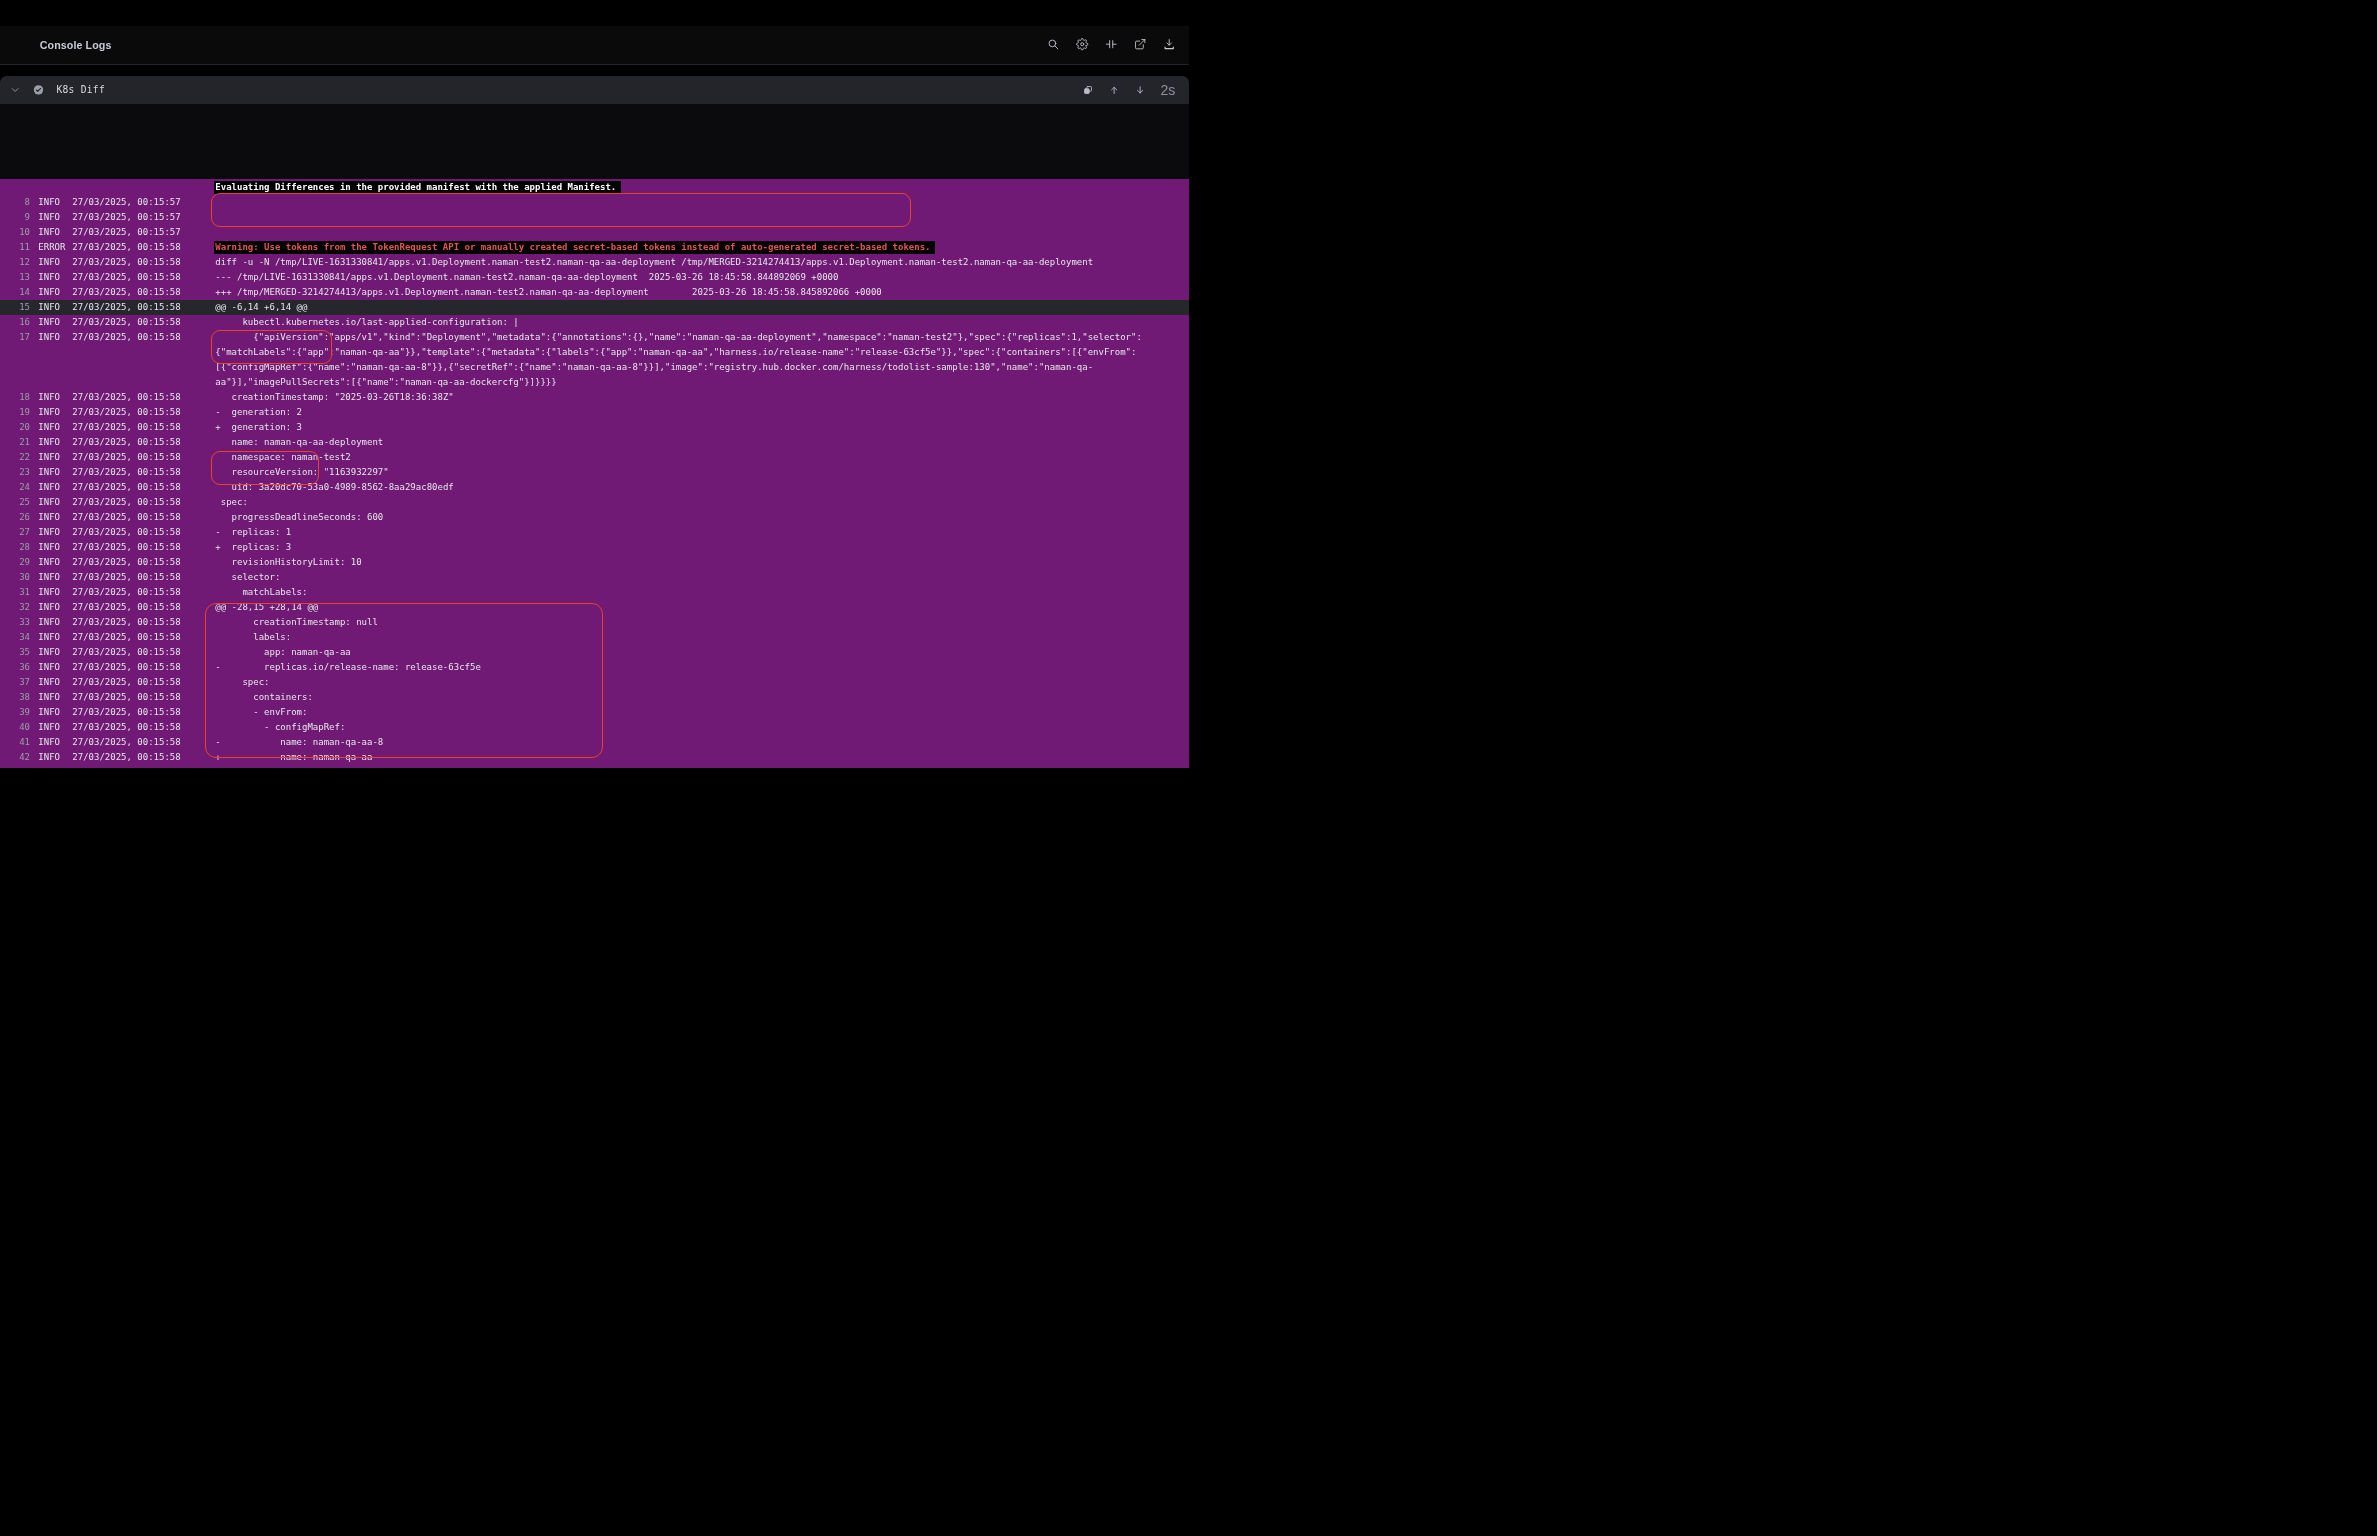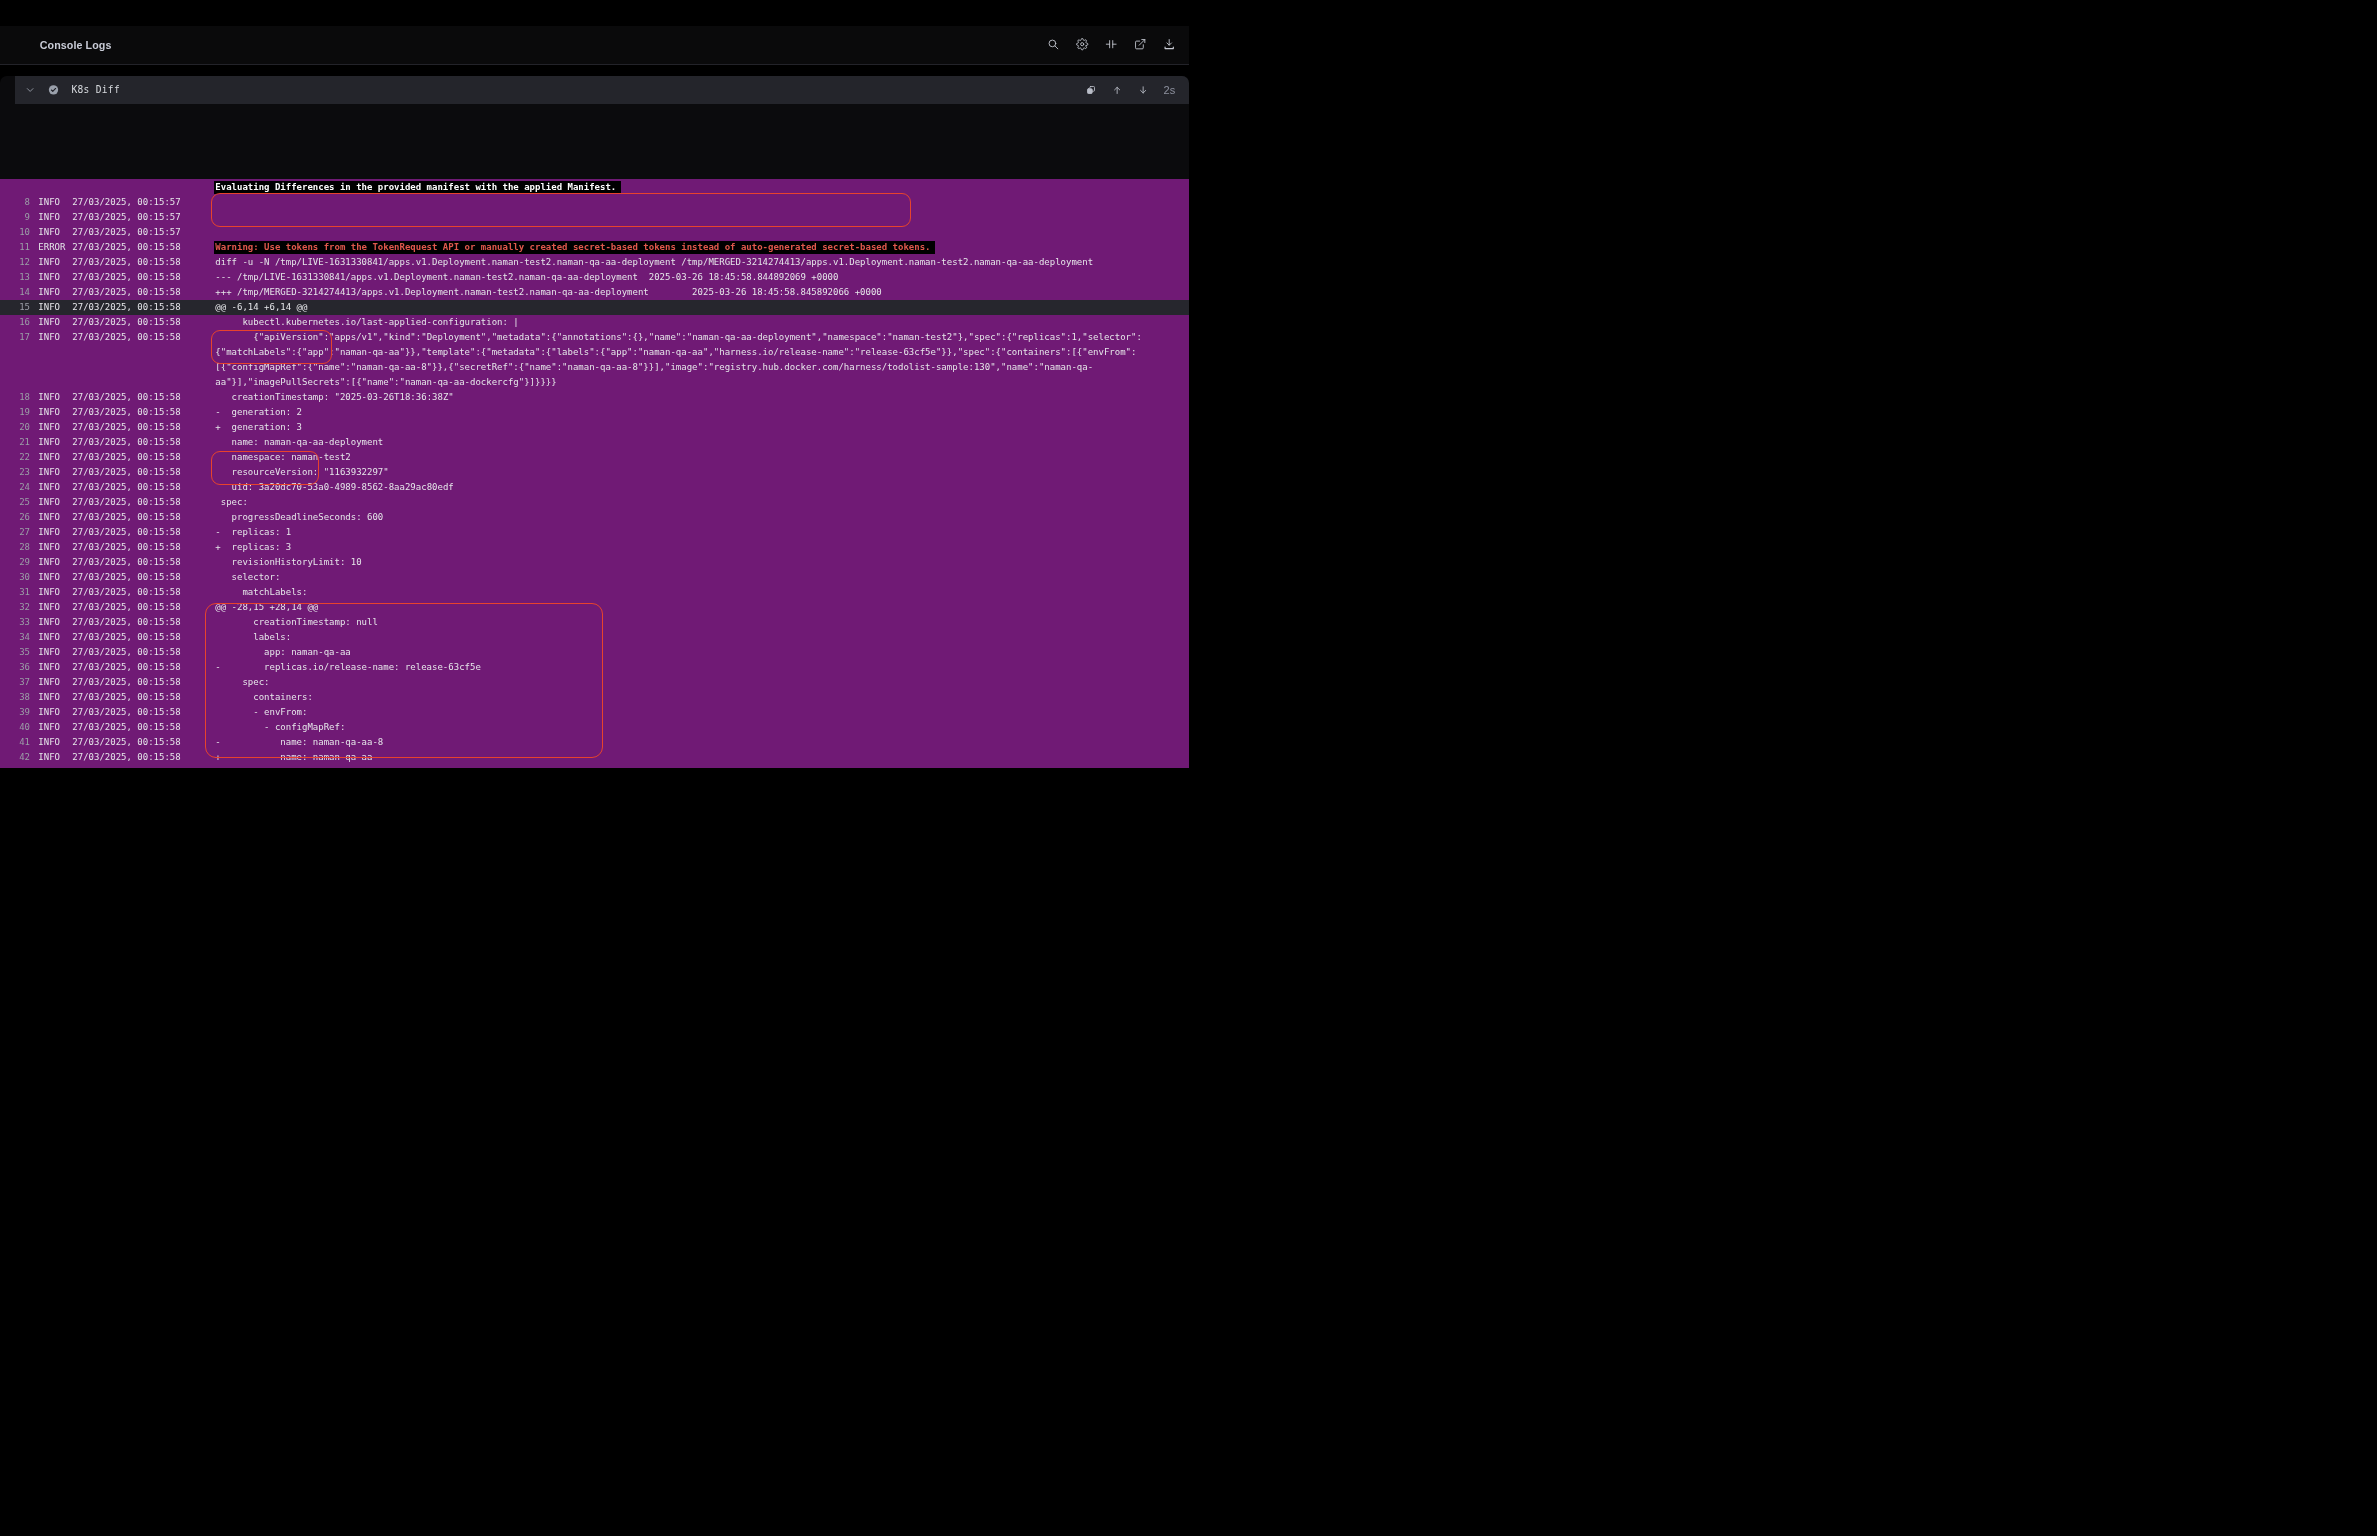--- a/index.html
+++ b/index.html
@@ -14,27 +14,27 @@
     display:flex;align-items:center;padding:0 13.8px 0 11.7px;}
   .top-title{font-size:10.7px;font-weight:bold;color:#c9ccd7;letter-spacing:0.1px;padding-left:28px;}
   .top-actions{margin-left:auto;display:flex;align-items:center;gap:16.5px;}
   .hicon{width:12.4px;height:12.4px;display:inline-flex;align-items:center;justify-content:center;cursor:pointer;}
   .hicon svg{stroke:#c7cad3;fill:none;stroke-width:1.7;stroke-linecap:round;stroke-linejoin:round;}
 
   .gap{height:11.7px;background:#000;}
 
   
   .panel{position:absolute;left:0;top:76px;right:0;bottom:0;border-radius:6.9px 6.9px 0 0;overflow:hidden;background:#0b0b0d;}
-  .panel-header{height:27.5px;background:#24252b;display:flex;align-items:center;padding:0 13.8px 0 9.6px;margin-left:15px;}
+  .panel-header{height:27.5px;background:#24252b;display:flex;align-items:center;padding:0 13.8px 0 9.6px;}
   .ph-left{display:flex;align-items:center;gap:12.4px;}
   .section-title{font-family:"DejaVu Sans Mono","Liberation Mono",monospace;font-size:9.6px;color:#d7dade;letter-spacing:0.3px;}
   .ph-right{margin-left:auto;display:flex;align-items:center;gap:15px;}
   .picon{width:11px;height:11px;display:inline-flex;align-items:center;justify-content:center;cursor:pointer;}
   .picon svg{stroke:#b9bdc7;fill:none;stroke-width:1.7;stroke-linecap:round;stroke-linejoin:round;}
-  .duration{font-size:11px;color:#8d919e;}
+  .duration{font-size:14px;color:#8d919e;}
 
   
   .log{position:absolute;left:0;top:103px;right:0;bottom:0;background:#701a75;padding-top:1.4px;}
   .row{display:flex;align-items:flex-start;min-height:15px;line-height:15px;
        font-family:"DejaVu Sans Mono","Liberation Mono",monospace;font-size:9px;color:#e6e7ea;}
   .row.selected{background:#26262d;border-radius:0;}
   .num{width:30px;text-align:right;color:#9b9ea7;flex:none;}
   .lvl{width:34px;margin-left:8.3px;flex:none;}
   .ts{width:143px;flex:none;}
   .msg{flex:1;white-space:pre-wrap;word-break:break-all;}

